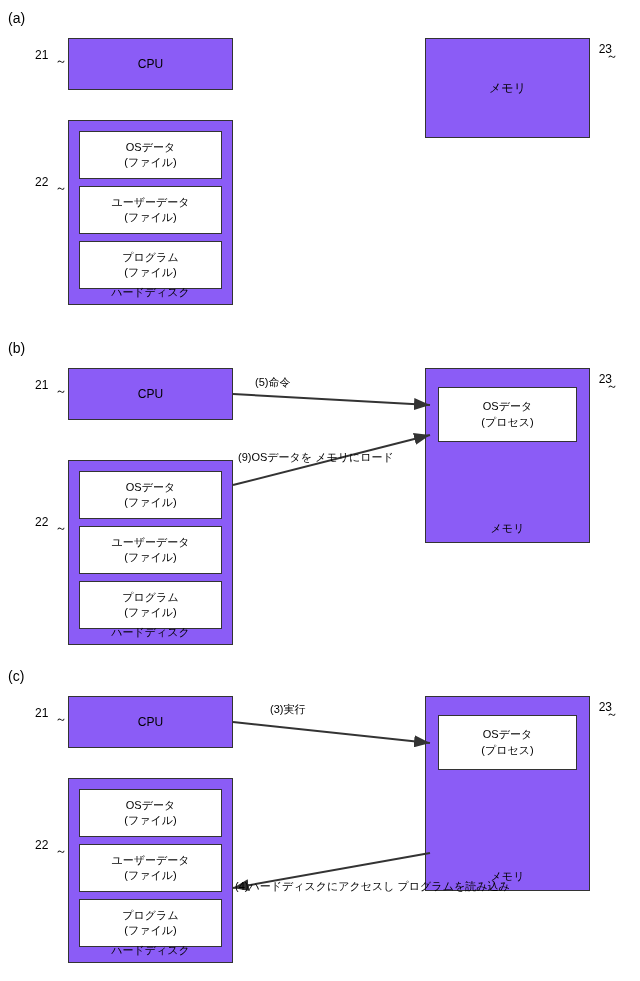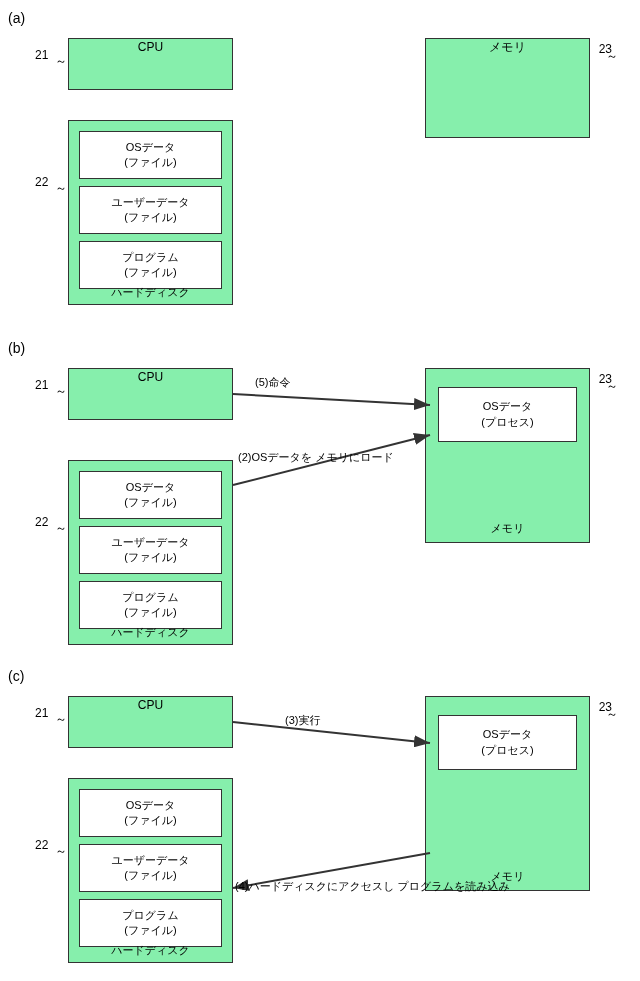--- a/index.html
+++ b/index.html
@@ -17,22 +17,23 @@
       width: 640px;
     }
     .section-label {
       position: absolute;
       font-size: 14px;
       font-weight: normal;
     }
     .box {
       position: absolute;
       border: 1.5px solid #333;
-      background: #86efac;
+      background: #8b5cf6;
       display: flex;
+      align-items: center;
       justify-content: center;
       text-align: center;
       line-height: 1.4;
     }
     .box-inner {
       position: absolute;
       border: 1.5px solid #333;
       background: #fff;
       display: flex;
       align-items: center;
@@ -145,21 +146,21 @@
 
     <line x1="233" y1="64" x2="430" y2="75" stroke="#333" stroke-width="2" marker-end="url(#arrowhead-b1)"></line>
 
     <line x1="233" y1="155" x2="430" y2="105" stroke="#333" stroke-width="2" marker-end="url(#arrowhead-b2)"></line>
   </svg>
 
   <div class="annotation" style="left:255px; top:45px;">
     <span>(5)命令</span>
   </div>
   <div class="annotation" style="left:238px; top:120px;">
-    <span>(2)OSデータを
+    <span>(9)OSデータを
 メモリにロード</span>
   </div>
 </div>
 
 <div class="diagram-section" style="position:relative; height:323px; top:0px;">
 
   <span class="section-label" style="left:8px; top:10px;">(c)</span>
 
   <span class="ref-label" style="left:35px; top:48px;">21</span>
   <span style="position:absolute; left:55px; top:53px; font-size:12px;">～</span>
@@ -202,20 +203,20 @@
       <marker id="arrowhead-c2" markerWidth="8" markerHeight="6" refX="8" refY="3" orient="auto">
         <polygon points="0 0, 8 3, 0 6" fill="#333"></polygon>
       </marker>
     </defs>
 
     <line x1="233" y1="64" x2="430" y2="85" stroke="#333" stroke-width="2" marker-end="url(#arrowhead-c1)"></line>
 
     <line x1="430" y1="195" x2="233" y2="230" stroke="#333" stroke-width="2" marker-end="url(#arrowhead-c2)"></line>
   </svg>
 
-  <div class="annotation" style="left:270px; top:55px;margin-left:15px;">
+  <div class="annotation" style="left:270px; top:44px;">
     <span>(3)実行</span>
   </div>
   <div class="annotation" style="left:235px; top:221px; text-align:left;">
     <span>(4)ハードディスクにアクセスし
 プログラムを読み込み</span>
   </div>
 </div>
 
 </body></html>

